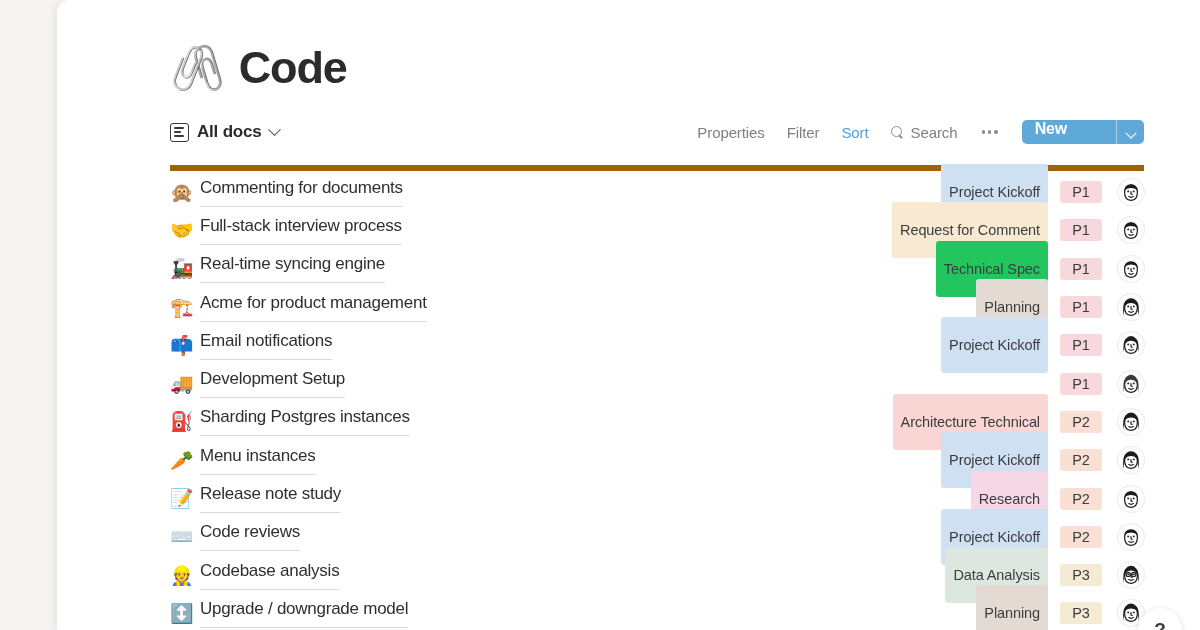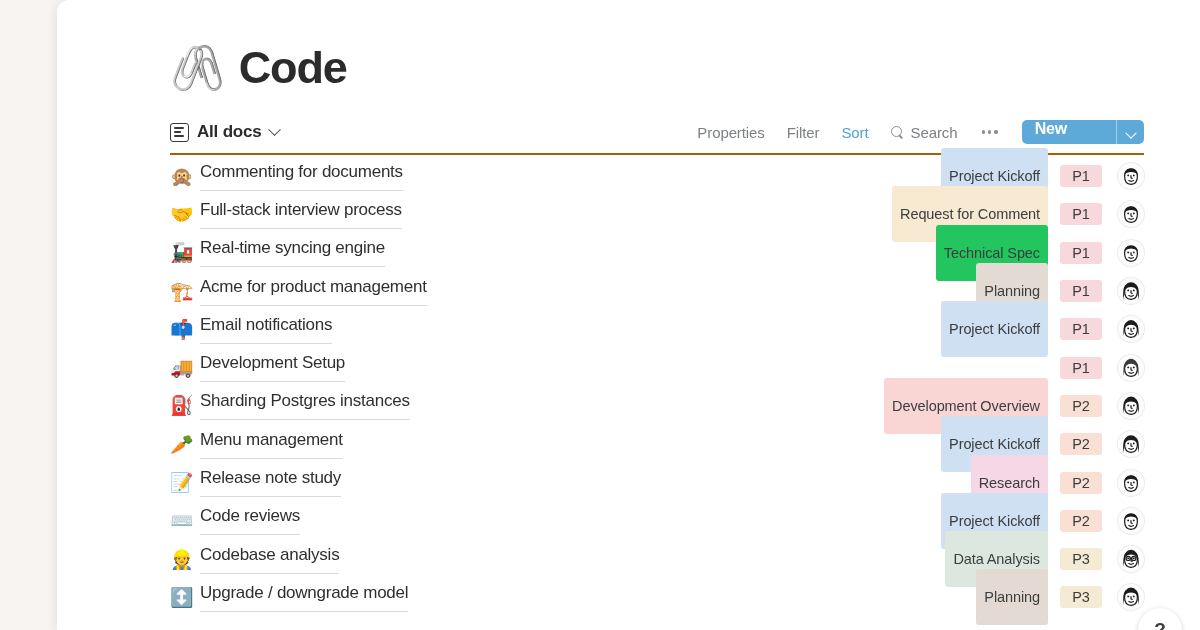--- a/index.html
+++ b/index.html
@@ -56,22 +56,22 @@
     letter-spacing: -1.2px;
     color: #2b2b2b;
   }
 
   
   .control-bar {
     display: flex;
     align-items: center;
     justify-content: space-between;
     margin-top: 26px;
-    padding-bottom: 9px;
-    border-bottom: 2px solid #a16207;
+    padding-bottom: 21px;
+    border-bottom: 6px solid #a16207;
   }
 
   .view-selector {
     display: flex;
     align-items: center;
     gap: 8px;
     cursor: pointer;
   }
   .view-icon {
     width: 19px;
@@ -422,36 +422,36 @@
                 <circle cx="15.8" cy="12.4" r="0.95" fill="#1c1c1c"></circle>
                 <path d="M13 12.6 L13 15 L14.2 15.4" fill="none" stroke="#1c1c1c" stroke-width="1.2" stroke-linecap="round" stroke-linejoin="round"></path>
                 <path d="M10.8 17.6 Q13 19 15.4 17.6" fill="none" stroke="#1c1c1c" stroke-width="1.2" stroke-linecap="round" stroke-linejoin="round"></path>
               </svg>
             </span>
           </div>
           <div class="doc-row">
             <span class="doc-emoji">⛽</span>
             <span class="doc-title">Sharding Postgres instances</span>
             <span class="doc-spacer"></span>
-            <span class="doc-tag" style="background: rgb(249, 214, 212);">Development Overview</span>
+            <span class="doc-tag" style="background: rgb(249, 214, 212);">Architecture Technical</span>
             <span class="doc-prio" style="background: rgb(250, 224, 212);">P2</span>
             <span class="doc-avatar">
               <svg viewBox="0 0 26 26" xmlns="http://www.w3.org/2000/svg">
                 <path d="M6.6 13.2 Q6.6 6.2 13 6.2 Q19.4 6.2 19.4 13.2 Q19.4 21 13 21.4 Q6.6 21 6.6 13.2 Z" fill="none" stroke="#1c1c1c" stroke-width="1.2" stroke-linecap="round" stroke-linejoin="round"></path>
                 <path d="M5.2 21 Q4.6 10 7.2 6.8 Q9.8 3.6 13 3.6 Q16.2 3.6 18.8 6.8 Q21.4 10 20.8 21 Q19.8 13 18.6 10.6 Q16.2 8.4 13 8.4 Q9.8 8.4 7.4 10.6 Q6.2 13 5.2 21 Z" fill="#1c1c1c"></path>
                 <circle cx="10.2" cy="12.4" r="0.95" fill="#1c1c1c"></circle>
                 <circle cx="15.8" cy="12.4" r="0.95" fill="#1c1c1c"></circle>
                 <path d="M13 12.6 L13 15 L14.2 15.4" fill="none" stroke="#1c1c1c" stroke-width="1.2" stroke-linecap="round" stroke-linejoin="round"></path>
                 <path d="M10.8 17.6 Q13 19 15.4 17.6" fill="none" stroke="#1c1c1c" stroke-width="1.2" stroke-linecap="round" stroke-linejoin="round"></path>
               </svg>
             </span>
           </div>
           <div class="doc-row">
             <span class="doc-emoji">🥕</span>
-            <span class="doc-title">Menu management</span>
+            <span class="doc-title">Menu instances</span>
             <span class="doc-spacer"></span>
             <span class="doc-tag" style="background: rgb(207, 224, 242);">Project Kickoff</span>
             <span class="doc-prio" style="background: rgb(250, 224, 212);">P2</span>
             <span class="doc-avatar">
               <svg viewBox="0 0 26 26" xmlns="http://www.w3.org/2000/svg">
                 <path d="M6.6 13.2 Q6.6 6.2 13 6.2 Q19.4 6.2 19.4 13.2 Q19.4 21 13 21.4 Q6.6 21 6.6 13.2 Z" fill="none" stroke="#1c1c1c" stroke-width="1.2" stroke-linecap="round" stroke-linejoin="round"></path>
                 <path d="M5.4 22 Q4.4 11 7 7.6 Q9.6 4.2 13 4.2 Q16.4 4.2 19 7.6 Q21.6 11 20.6 22 Q19.6 14 18.6 11.4 Q16.4 9 13 9 Q9.6 9 7.4 11.4 Q6.4 14 5.4 22 Z" fill="#1c1c1c"></path>
                 <circle cx="10.2" cy="12.4" r="0.95" fill="#1c1c1c"></circle>
                 <circle cx="15.8" cy="12.4" r="0.95" fill="#1c1c1c"></circle>
                 <path d="M13 12.6 L13 15 L14.2 15.4" fill="none" stroke="#1c1c1c" stroke-width="1.2" stroke-linecap="round" stroke-linejoin="round"></path>

